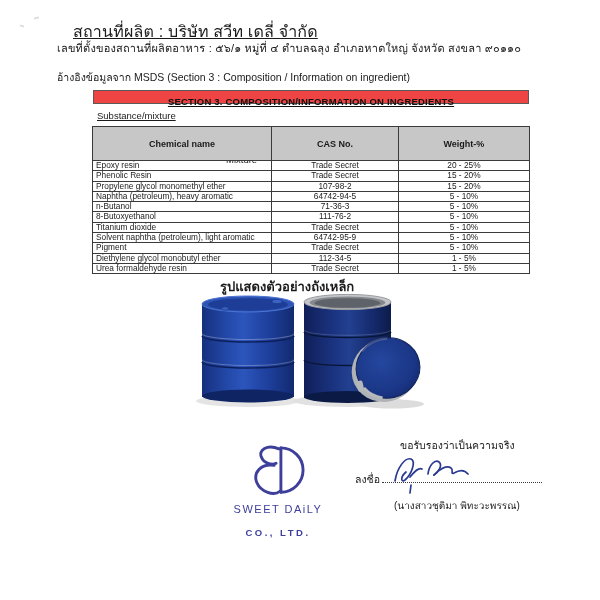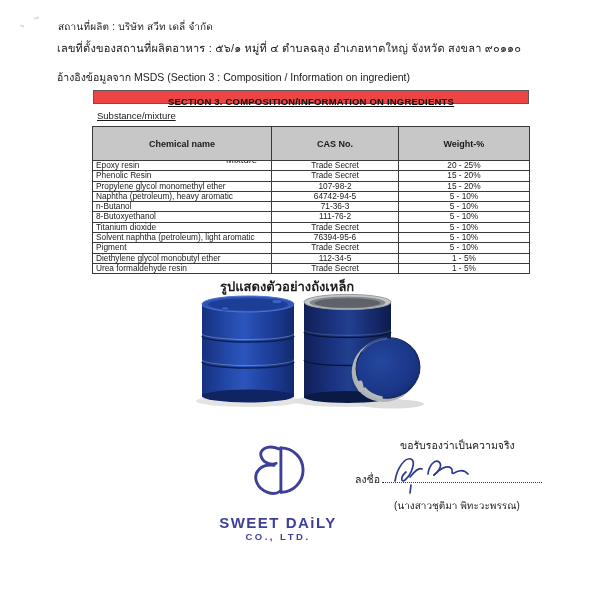--- a/index.html
+++ b/index.html
@@ -9,21 +9,21 @@
     font-family:"Liberation Sans", sans-serif;
     color:#1a1a1a;
   }
   .abs{position:absolute;}
   
   .smudge{left:18px;top:15px;width:30px;height:18px;opacity:.35;}
   .smudge i{position:absolute;background:#9a9a9a;display:block;}
   .smudge i.a{left:2px;top:10px;width:4px;height:2px;transform:rotate(20deg);}
   .smudge i.b{left:16px;top:2px;width:5px;height:2px;transform:rotate(-15deg);}
   
-  .line1{left:58px;top:19px;font-size:10px;letter-spacing:.2px;}
+  .line1{left:73px;top:19px;font-size:16px;letter-spacing:.2px;text-decoration:underline;}
   .line2{left:57px;top:39px;font-size:11px;letter-spacing:.2px;}
   .line3{left:57px;top:69px;font-size:10.5px;}
   
   .secbar{
     left:93px;top:90px;width:436px;height:14px;
     background:#ef4444;border:1px solid #5a5a5a;
     box-sizing:border-box;text-align:center;
   }
   .secbar span{
     font-size:9.5px;font-weight:bold;line-height:12px;
@@ -45,22 +45,22 @@
     line-height:9.3px;padding:0 3px;white-space:nowrap;overflow:hidden;
   }
   table.ingredients td:nth-child(1){text-align:left;}
   table.ingredients td:nth-child(2),table.ingredients td:nth-child(3){text-align:center;}
   col.c1{width:41%;} col.c2{width:29%;} col.c3{width:30%;}
   
   .fig-caption{left:220px;top:276px;font-size:13px;font-weight:bold;}
   .drums{left:180px;top:290px;width:280px;height:128px;}
   
   .stamp{left:216px;top:444px;width:124px;text-align:center;}
-  .stamp .brand{font-size:15px;font-weight:bold;letter-spacing:1.5px;margin-top:12px;}
-  .stamp .suffix{font-size:9.5px;font-weight:bold;letter-spacing:2.5px;margin-top:0px;}
+  .stamp .brand{font-size:11px;font-weight:normal;letter-spacing:1.5px;margin-top:1px;}
+  .stamp .suffix{font-size:9.5px;font-weight:bold;letter-spacing:2.5px;margin-top:12px;}
   
   .cert-statement{left:400px;top:437px;font-size:10.5px;}
   .sign-row{left:355px;top:471px;font-size:10.5px;white-space:nowrap;}
   .dotline{display:inline-block;width:160px;height:11px;border-bottom:1.6px dotted #3a3a3a;margin-left:2px;}
   .signature-svg{left:388px;top:450px;width:104px;height:46px;}
   .signer-name{left:394px;top:498px;font-size:10px;}
 </style>
 </head>
 <body>
 
@@ -124,21 +124,21 @@
         <td>111-76-2</td>
         <td>5 - 10%</td>
       </tr>
       <tr>
         <td>Titanium dioxide</td>
         <td>Trade Secret</td>
         <td>5 - 10%</td>
       </tr>
       <tr>
         <td>Solvent naphtha (petroleum), light aromatic</td>
-        <td>76394-95-6</td>
+        <td>64742-95-9</td>
         <td>5 - 10%</td>
       </tr>
       <tr>
         <td>Pigment</td>
         <td>Trade Secret</td>
         <td>5 - 10%</td>
       </tr>
       <tr>
         <td>Diethylene glycol monobutyl ether</td>
         <td>112-34-5</td>

